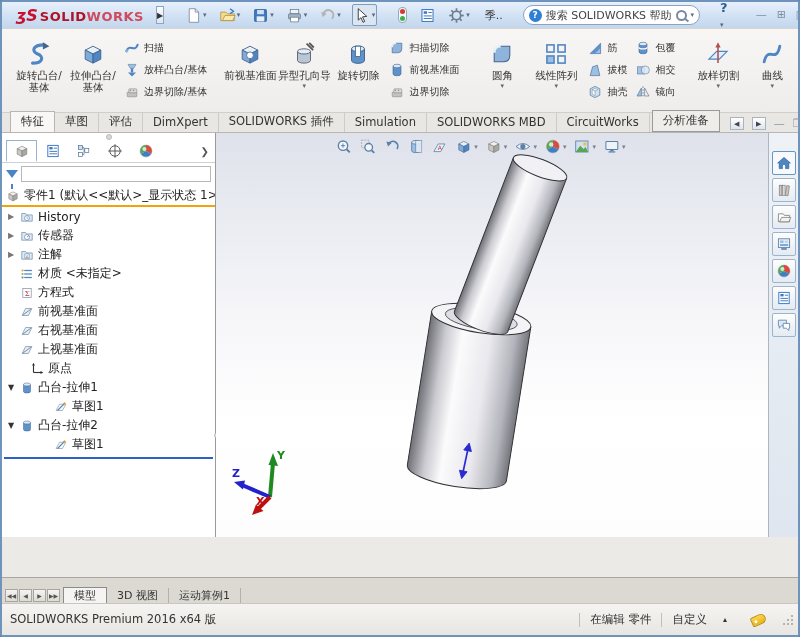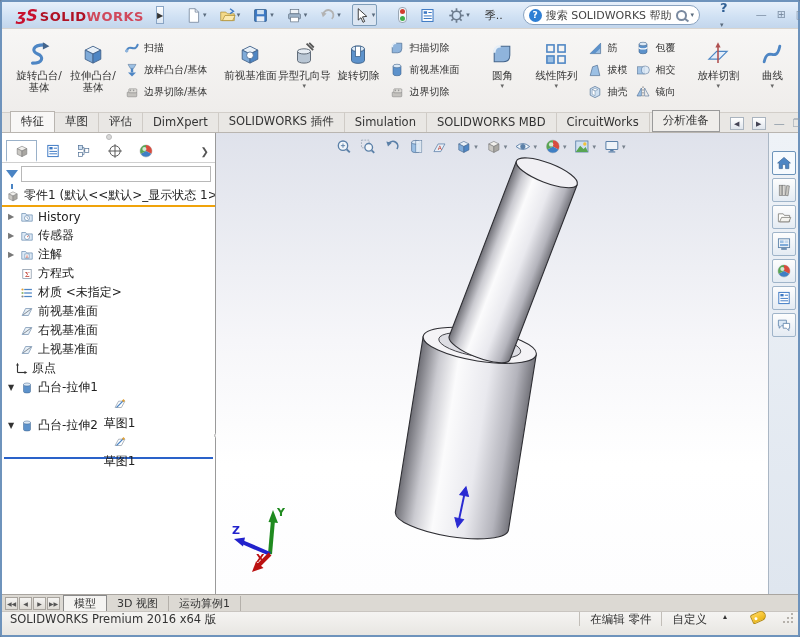--- a/index.html
+++ b/index.html
@@ -67,49 +67,49 @@
   .ptab-more { margin-left:auto; font-size:10px; color:#555; display:flex; align-items:center; padding:0 6px; }
   .filter-row { height:22px; display:flex; align-items:center; gap:3px; padding:2px 4px; }
   .funnel { width:0; height:0; border-left:6px solid transparent; border-right:6px solid transparent; border-top:8px solid #4a84c4; position:relative; }
   .funnel::after { content:""; position:absolute; left:-1px; top:6px; width:2px; height:5px; background:#4a84c4; }
   .filter-input { flex:1; height:16px; border:1px solid #b8b8b8; background:#fff; }
   .tree { flex:1; overflow:hidden; padding-top:1px; font-size:12px; color:#222; }
   .trow { display:flex; align-items:center; height:19px; gap:4px; padding-left:4px; white-space:nowrap; }
   .trow .exp { width:10px; font-size:8px; color:#777; text-align:center; flex:0 0 auto; }
   .trow .exp.open { color:#333; }
   .trow.root { border-bottom:2px solid #f0a30a; height:21px; }
-  .trow.child { padding-left:22px;flex-direction:column; }
+  .trow.child { padding-left:52px; }
   .ti { width:14px; height:14px; flex:0 0 auto; display:inline-flex; align-items:center; justify-content:center; }
   .rollback { height:0; border-top:2px solid #2a62c9; margin:3px 2px 0 2px; }
   .splitter-dot { position:absolute; right:-4px; top:300px; width:5px; height:5px; border-radius:50%; background:#e7e7e7; border:1px solid #b5b5b5; }
 
   
   .graphics { flex:1; position:relative; background:linear-gradient(#dfe2eb,#f6f6f9 45%,#ffffff 72%,#fdfdfe); min-width:0; }
   .headsup { position:absolute; top:5px; left:50%; transform:translateX(-54%); display:flex; align-items:center; gap:7px; }
   .hu { display:flex; align-items:center; gap:2px; }
   .hu .dd { font-size:7px; color:#77818d; }
   .hu-ic { width:17px; height:17px; }
   .triad { position:absolute; left:16px; bottom:20px; }
   .modelsvg { position:absolute; inset:0; width:100%; height:100%; }
 
   
   .taskpane { width:30px; background:linear-gradient(#eef2f7,#dfe6ef); border-left:1px solid #aab6c4; display:flex; flex-direction:column; align-items:center; padding-top:18px; gap:3px; flex:0 0 auto; }
   .tp-btn { width:24px; height:24px; border:1px solid #9fb4c9; background:linear-gradient(#fdfdfd,#e4ebf3); border-radius:2px; display:flex; align-items:center; justify-content:center; }
   .tp-btn.active { border:1px solid #6d94ba; background:#f6fafe; }
   .tp-ic { width:16px; height:16px; }
 
   
-  .bottomtabs { height:17px; background:#dcd9d3; border-top:1px solid #a9a5a0; display:flex; align-items:flex-end; font-size:11px; flex:0 0 auto; }
+  .bottomtabs { height:26px; background:#dcd9d3; border-top:1px solid #a9a5a0; display:flex; align-items:flex-end; font-size:11px; flex:0 0 auto;margin-top:40px; }
   .navbtns { display:flex; align-items:center; gap:1px; padding:1px 3px; }
   .navbtn { width:13px; height:13px; border:1px solid #a8a49e; background:linear-gradient(#f5f4f2,#dedbd5); font-size:6px; color:#555; display:flex; align-items:center; justify-content:center; }
   .mtab { display:flex; align-items:center; padding:0 10px; color:#333; border-right:1px solid #b4b0aa; }
   .mtab.active { background:#f5f4f2; border-top:1px solid #8b8b8b; border-left:1px solid #8b8b8b; border-right:1px solid #8b8b8b; }
 
   
-  .statusbar { height:24px; background:linear-gradient(#f5f4f2,#e8e6e2); border-top:1px solid #c9c5c0; display:flex; align-items:flex-start; font-size:11.5px; color:#333; padding:0 4px 0 8px; flex:0 0 auto; }
+  .statusbar { height:32px; background:linear-gradient(#f5f4f2,#e8e6e2); border-top:1px solid #c9c5c0; display:flex; align-items:center; font-size:11.5px; color:#333; padding:0 4px 0 8px; flex:0 0 auto; }
   .status-left { flex:1; }
   .ssep { width:1px; height:14px; background:#c2beb8; margin:0 10px; }
   .custom-dd { font-size:8px; color:#333; margin-left:16px; }
   .tag { width:15px; height:10px; background:linear-gradient(#ffd24d,#eab617); border:1px solid #b88d12; border-radius:2px 5px 5px 2px; position:relative; transform:rotate(-25deg); margin:0 10px 0 24px; }
   .tag::after { content:""; position:absolute; left:2px; top:3px; width:3px; height:3px; border-radius:50%; background:#fff; }
   .grip { width:12px; height:12px; margin-left:6px; background:
       radial-gradient(circle at 2px 10px,#b5b1ab 1px,transparent 1.5px),
       radial-gradient(circle at 6px 6px,#b5b1ab 1px,transparent 1.5px),
       radial-gradient(circle at 10px 2px,#b5b1ab 1px,transparent 1.5px),
       radial-gradient(circle at 6px 10px,#b5b1ab 1px,transparent 1.5px),
@@ -725,49 +725,49 @@
         </div>
         <div class="trow">
           <span class="exp">▶</span>
             <svg class="ti">
               <use href="#sym-annofolder"></use>
             </svg>
             <span>注解</span>
         </div>
         <div class="trow" style="padding-left:18px">
           <svg class="ti">
-              <use href="#sym-equation"></use>
-            </svg>
-            <span>方程式</span>
+              <use href="#sym-material"></use>
+            </svg>
+            <span>材质 &lt;未指定&gt;</span>
         </div>
         <div class="trow" style="padding-left:18px">
           <svg class="ti">
-              <use href="#sym-material"></use>
-            </svg>
-            <span>材质 &lt;未指定&gt;</span>
+              <use href="#sym-equation"></use>
+            </svg>
+            <span>方程式</span>
         </div>
         <div class="trow" style="padding-left:18px">
           <svg class="ti">
               <use href="#sym-plane"></use>
             </svg>
             <span>前视基准面</span>
         </div>
         <div class="trow" style="padding-left:18px">
           <svg class="ti">
               <use href="#sym-plane"></use>
             </svg>
             <span>右视基准面</span>
         </div>
         <div class="trow" style="padding-left:18px">
           <svg class="ti">
               <use href="#sym-plane"></use>
             </svg>
             <span>上视基准面</span>
         </div>
-        <div class="trow" style="padding-left:12px">
+        <div class="trow" style="padding-left:28px">
           <svg class="ti">
               <use href="#sym-origin"></use>
             </svg>
             <span>原点</span>
         </div>
         <div class="trow">
           <span class="exp open">▼</span>
             <svg class="ti">
               <use href="#sym-cyl"></use>
             </svg>

